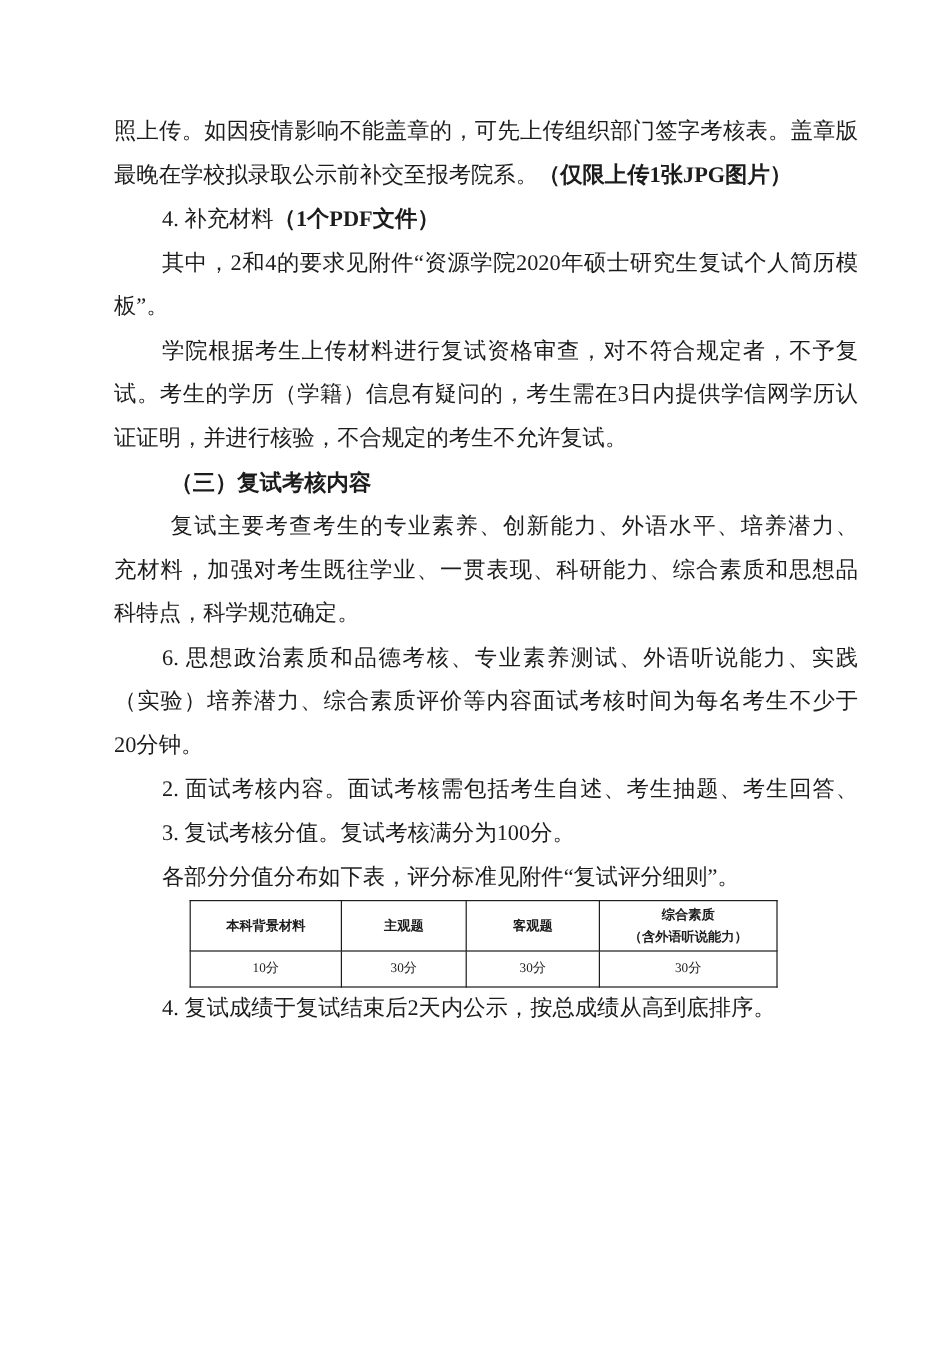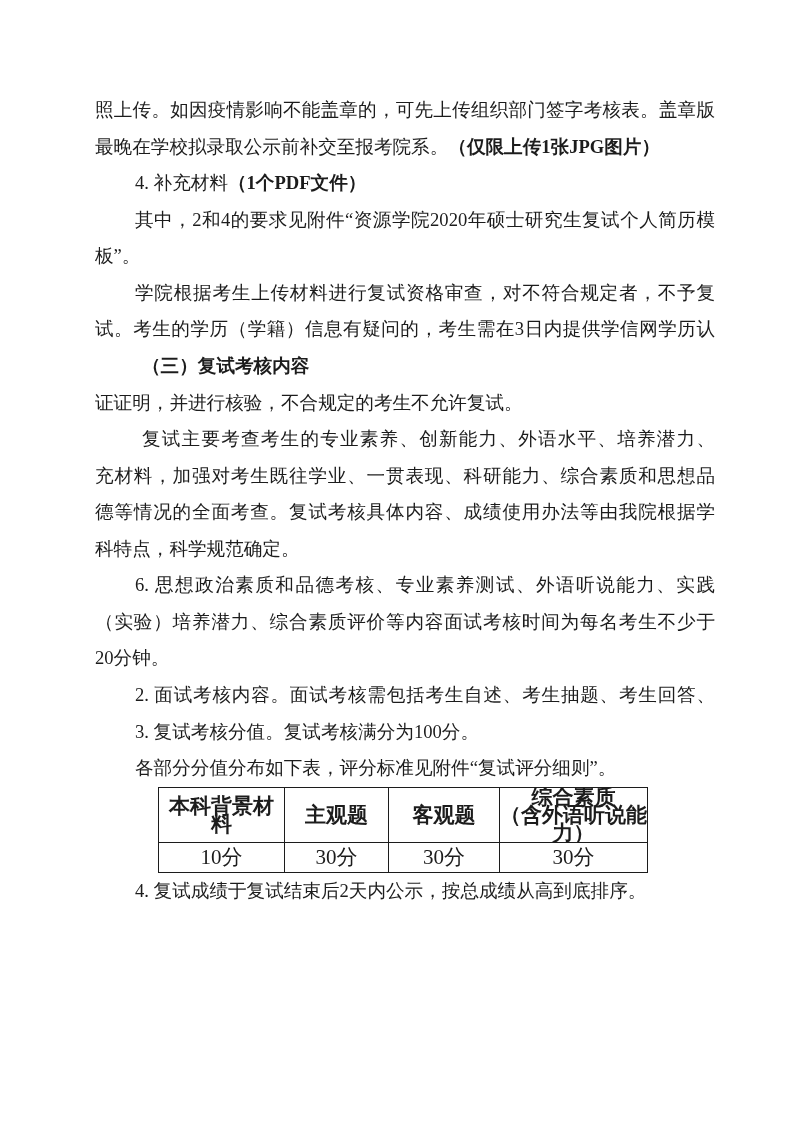--- a/index.html
+++ b/index.html
@@ -32,21 +32,21 @@
   .line.nofill { white-space:nowrap; }
   .ind-none { padding-left:0; }
   .ind-para { padding-left:40px; }
   .ind-head { padding-left:47px; }
   .bold { font-weight:bold;margin-top:13px; }
   table.score-table {
     border-collapse:collapse;
     table-layout:fixed;
     margin-left:63px;
     width:489px;
-    font-size:21px;
+    font-size:11px;
     color:#1c1c1c;
   }
   table.score-table td {
     border:1.5px solid #1c1c1c;
     text-align:center;
     vertical-align:middle;
     padding:0;
     overflow:hidden;
   }
   tr.hdr td {
@@ -64,25 +64,24 @@
   <div class="content">
 
     <div>
         <div class="line ind-none fill"><span>照上传。如因疫情影响不能盖章的，可先上传组织部门签字考核表。盖章版</span></div>
         <div class="line ind-none nofill"><span>最晚在学校拟录取公示前补交至报考院系。</span><span class="bold">（仅限上传1张JPG图片）</span></div>
         <div class="line ind-para nofill"><span>4. 补充材料</span><span class="bold">（1个PDF文件）</span></div>
         <div class="line ind-para fill"><span>其中，2和4的要求见附件“资源学院2020年硕士研究生复试个人简历模</span></div>
         <div class="line ind-none nofill"><span>板”。</span></div>
         <div class="line ind-para fill"><span>学院根据考生上传材料进行复试资格审查，对不符合规定者，不予复</span></div>
         <div class="line ind-none fill"><span>试。考生的学历（学籍）信息有疑问的，考生需在3日内提供学信网学历认</span></div>
+        <div class="line ind-none nofill"><span>证证明，并进行核验，不合规定的考生不允许复试。</span></div>
         <div class="line ind-head nofill"><span class="bold">（三）复试考核内容</span></div>
-        <div class="line ind-none nofill"><span>证证明，并进行核验，不合规定的考生不允许复试。</span></div>
         <div class="line ind-head fill"><span>复试主要考查考生的专业素养、创新能力、外语水平、培养潜力、</span></div>
         <div class="line ind-none fill"><span>充材料，加强对考生既往学业、一贯表现、科研能力、综合素质和思想品</span></div>
-        <div class="line ind-none fill"><span>德等情况的全面考查。复试考核具体内容、成绩使用办法等由我院根据学</span></div>
         <div class="line ind-none nofill"><span>科特点，科学规范确定。</span></div>
         <div class="line ind-para fill"><span>6. 思想政治素质和品德考核、专业素养测试、外语听说能力、实践</span></div>
         <div class="line ind-none fill"><span>（实验）培养潜力、综合素质评价等内容面试考核时间为每名考生不少于</span></div>
         <div class="line ind-none nofill"><span>20分钟。</span></div>
         <div class="line ind-para fill"><span>2. 面试考核内容。面试考核需包括考生自述、考生抽题、考生回答、</span></div>
         <div class="line ind-para nofill"><span>3. 复试考核分值。复试考核满分为100分。</span></div>
         <div class="line ind-para nofill"><span>各部分分值分布如下表，评分标准见附件“复试评分细则”。</span></div>
       </div>
 
     <table class="score-table">

